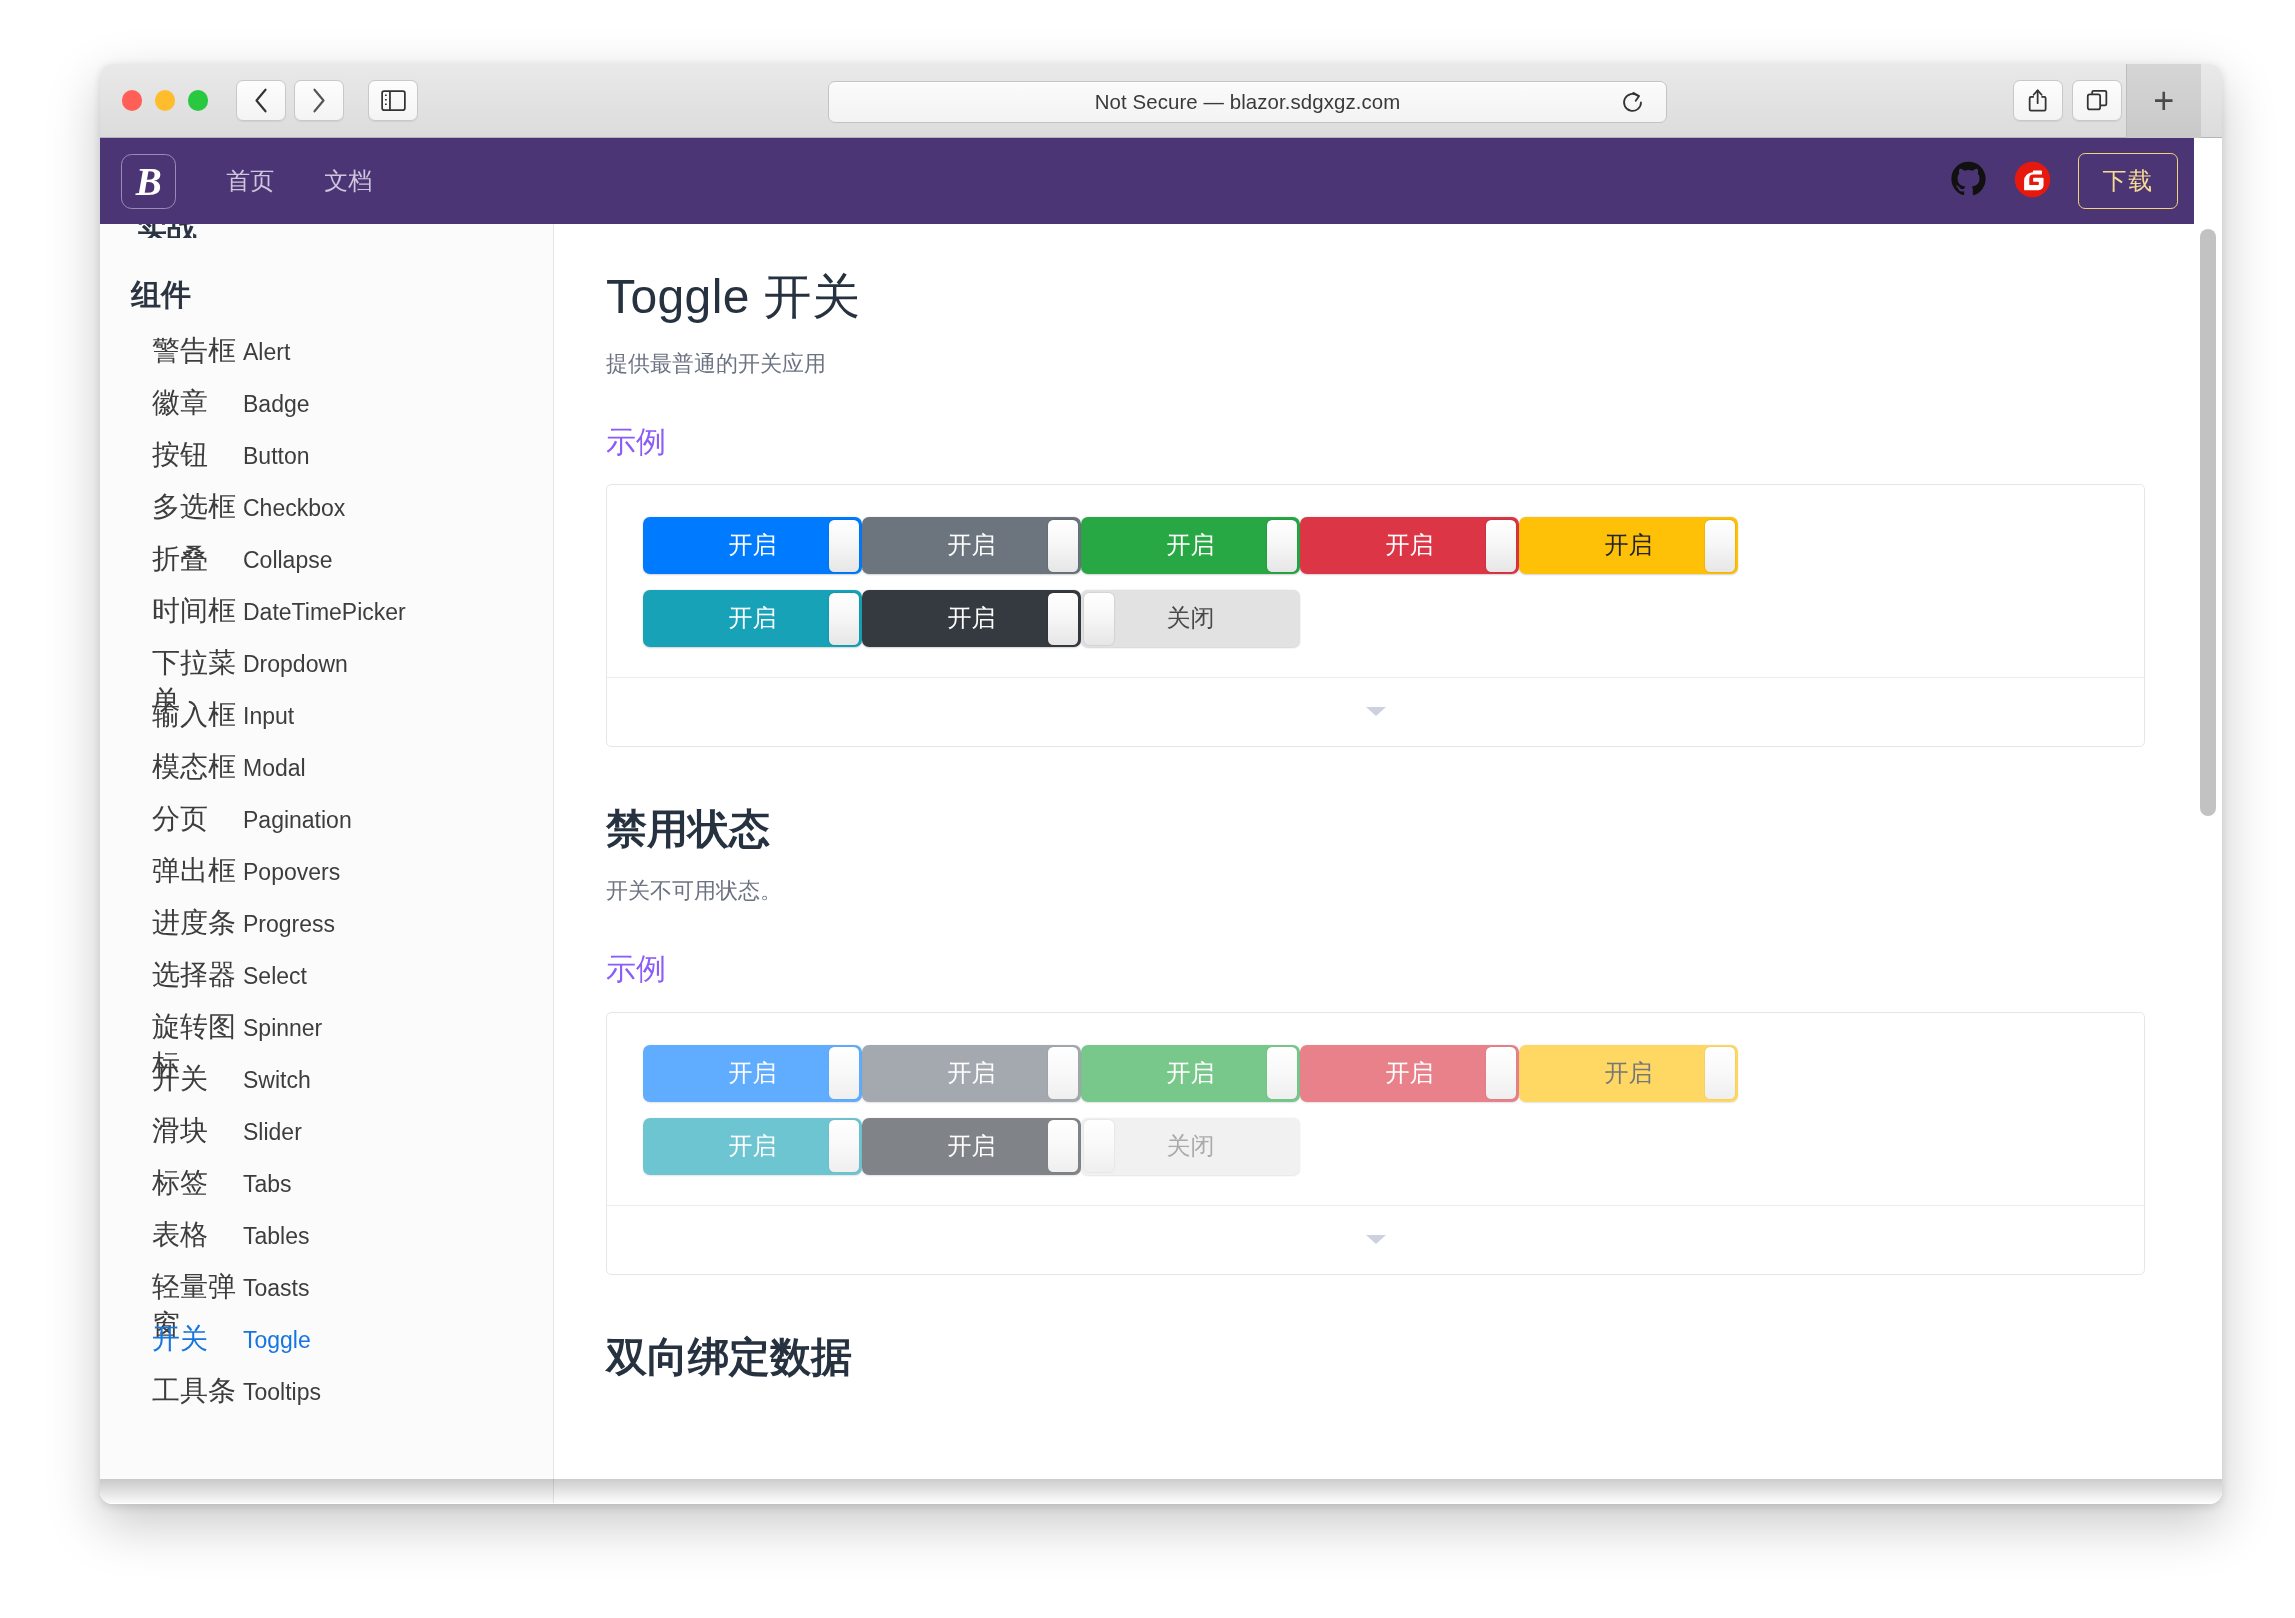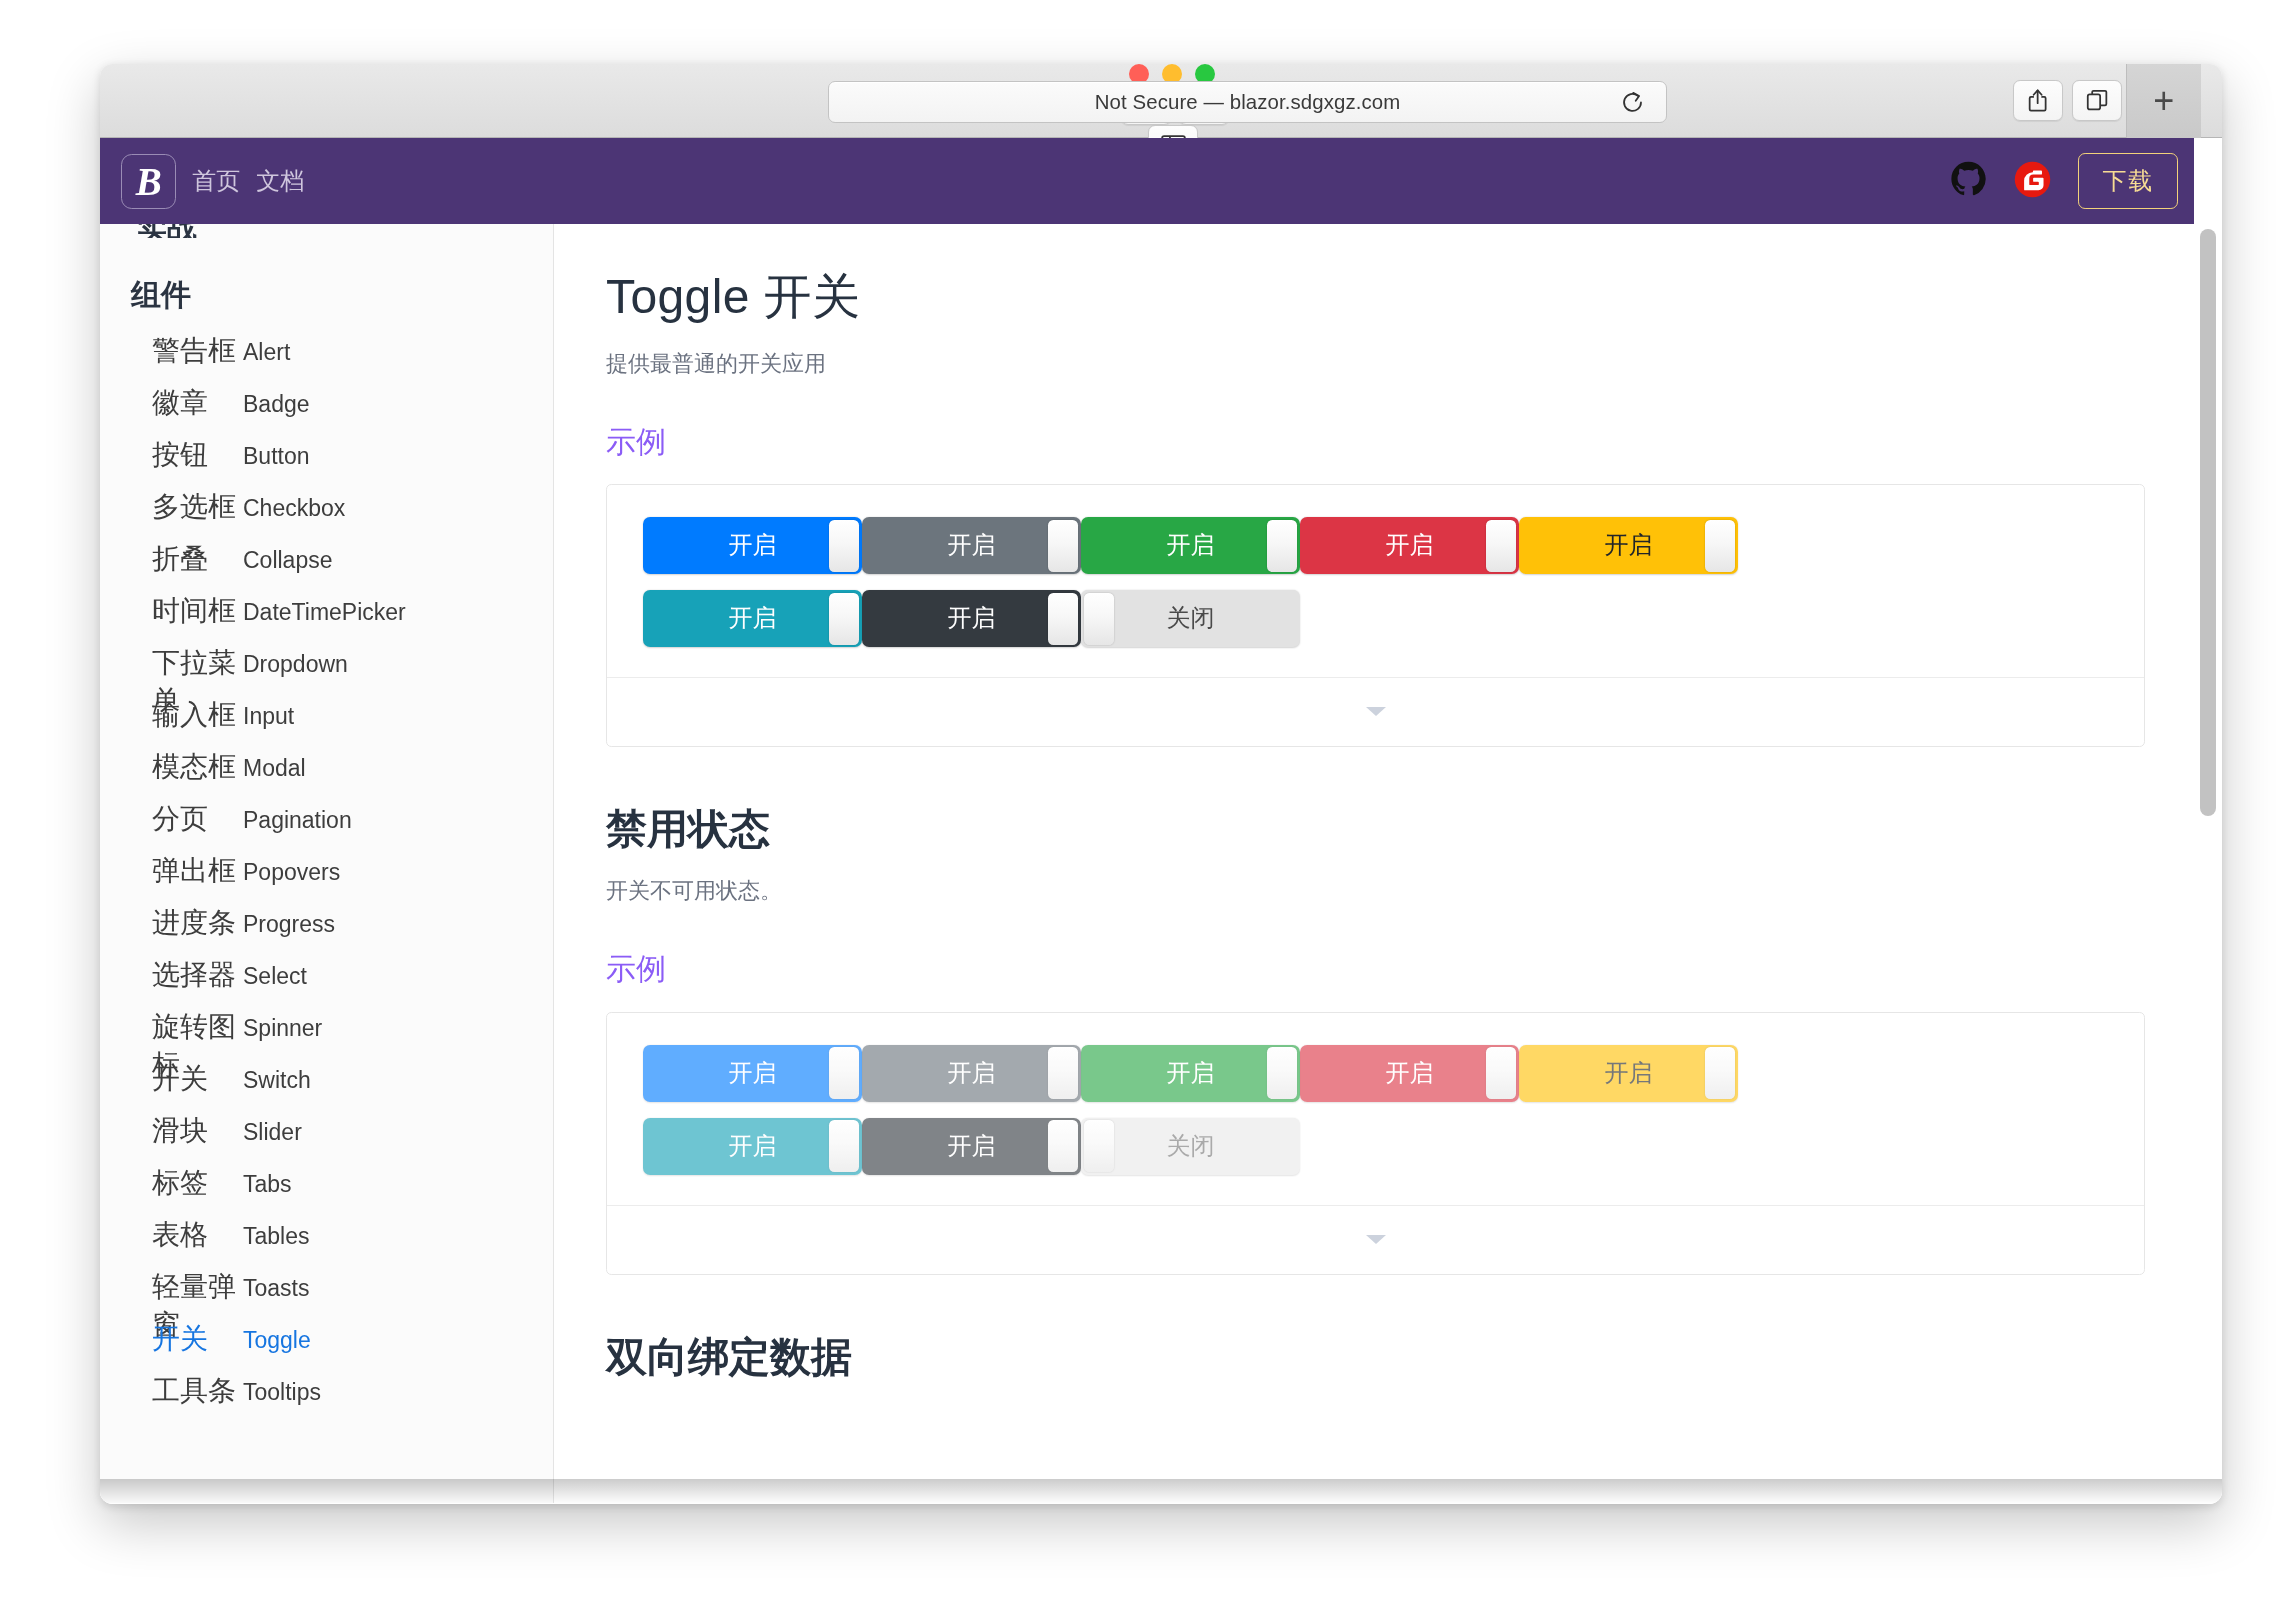--- a/index.html
+++ b/index.html
@@ -33,21 +33,20 @@
   }
 
   
   #browser-toolbar {
     position: relative;
     height: 74px;
     background: linear-gradient(180deg, #e9e9e9 0%, #dcdcdc 100%);
     border-bottom: 0.9px solid #b5b5b5;
     display: flex;
     align-items: center;
-    flex-direction: column;
   }
 
   .traffic-lights {
     display: flex;
     gap: 12.4px;
     margin-left: 22px;
   }
   .light {
     width: 20.4px; height: 20.4px; border-radius: 50%;
     display: block;
@@ -134,21 +133,21 @@
     color: #fff;
     font-family: "Liberation Serif", "DejaVu Serif", serif;
     font-style: italic;
     font-weight: bold;
     font-size: 39px;
     line-height: 1;
   }
   .nav-link {
     color: #cfc6dd;
     font-size: 24px;
-    margin-left: 16px;
+    margin-left: 50px;
     text-decoration: none;
   }
   #nav-right {
     position: absolute;
     right: 16px;
     display: flex;
     align-items: center;
     gap: 27px;
   }
   #download-btn {

